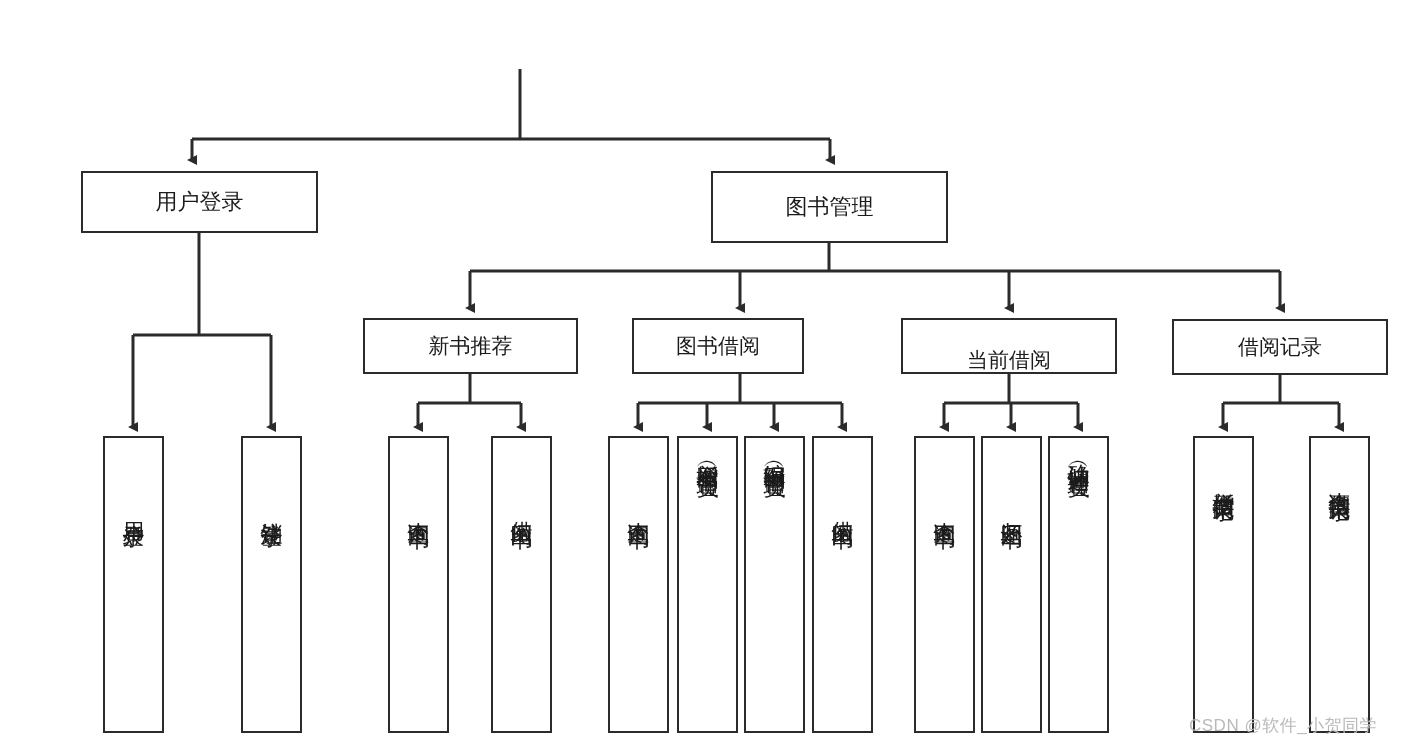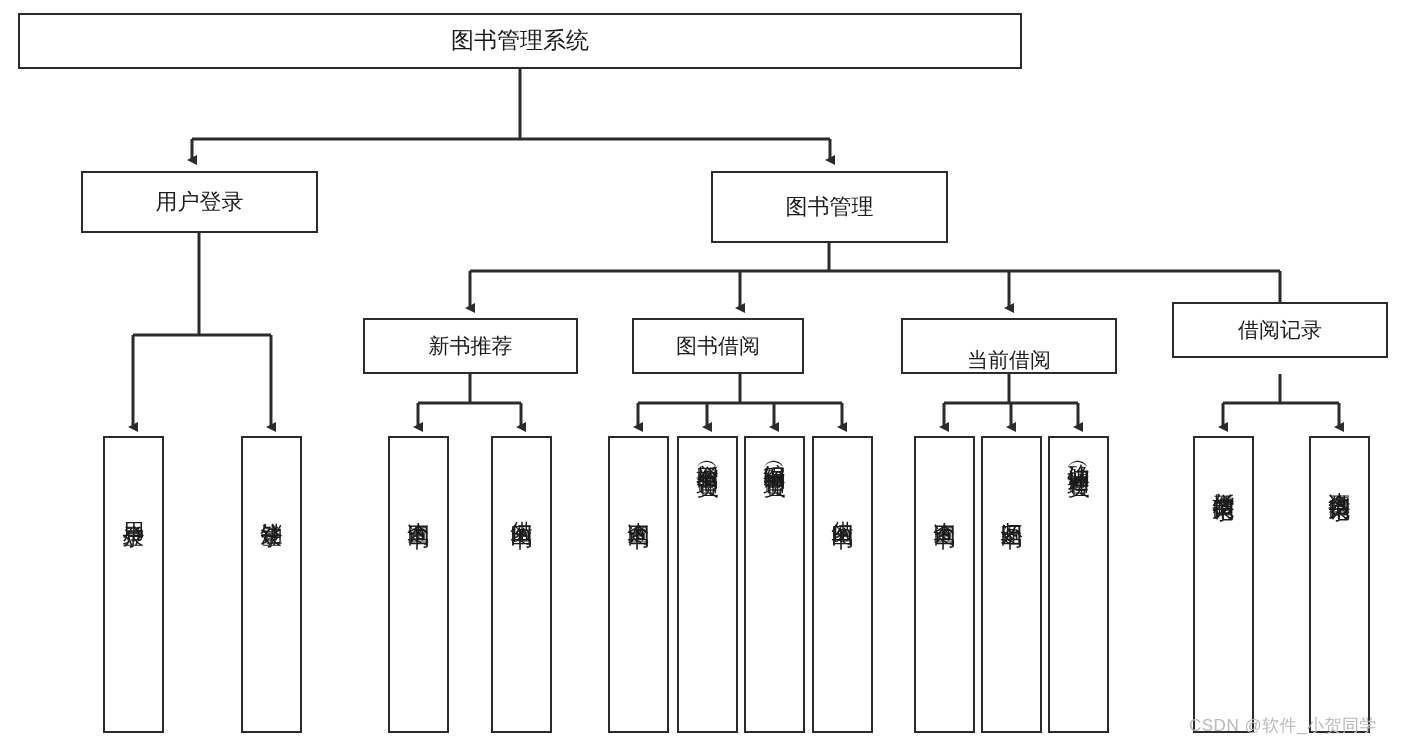--- a/index.html
+++ b/index.html
@@ -140,41 +140,38 @@
     </g>
 
     <g stroke="#2b2b2b" stroke-width="3" fill="none">
       <path d="M 1280 374 L 1280 403"></path>
       <path d="M 1223 403 L 1339 403"></path>
       <path d="M 1223 403 L 1223 427" marker-end="url(#arrowhead)"></path>
       <path d="M 1339 403 L 1339 427" marker-end="url(#arrowhead)"></path>
     </g>
   </svg>
 
-  <div class="node node-root" style="left:18px; top:13px; width:1004px; height:56px;">
-    <span class="label">图书管理系统</span>
-  </div>
 
   <div class="node node-l2" style="left:81px; top:171px; width:237px; height:62px;">
     <span class="label">用户登录</span>
   </div>
   <div class="node node-l2" style="left:711px; top:171px; width:237px; height:72px;">
     <span class="label">图书管理</span>
   </div>
 
   <div class="node node-l3" style="left:363px; top:318px; width:215px; height:56px;">
     <span class="label">新书推荐</span>
   </div>
   <div class="node node-l3" style="left:632px; top:318px; width:172px; height:56px;">
     <span class="label">图书借阅</span>
   </div>
   <div class="node node-l3" style="left:901px; top:318px; width:216px; height:56px;align-items:flex-end;">
     <span class="label">当前借阅</span>
   </div>
-  <div class="node node-l3" style="left:1172px; top:302px; width:216px; height:56px;">
+  <div class="node node-l3" style="left:1172px; top:319px; width:216px; height:56px;">
     <span class="label">借阅记录</span>
   </div>
 
   <div class="node node-leaf short" style="left:103px; top:436px; width:61px; height:297px;">
     <span class="label">用户登录</span>
   </div>
   <div class="node node-leaf short" style="left:241px; top:436px; width:61px; height:297px;">
     <span class="label">注销登录</span>
   </div>
 

